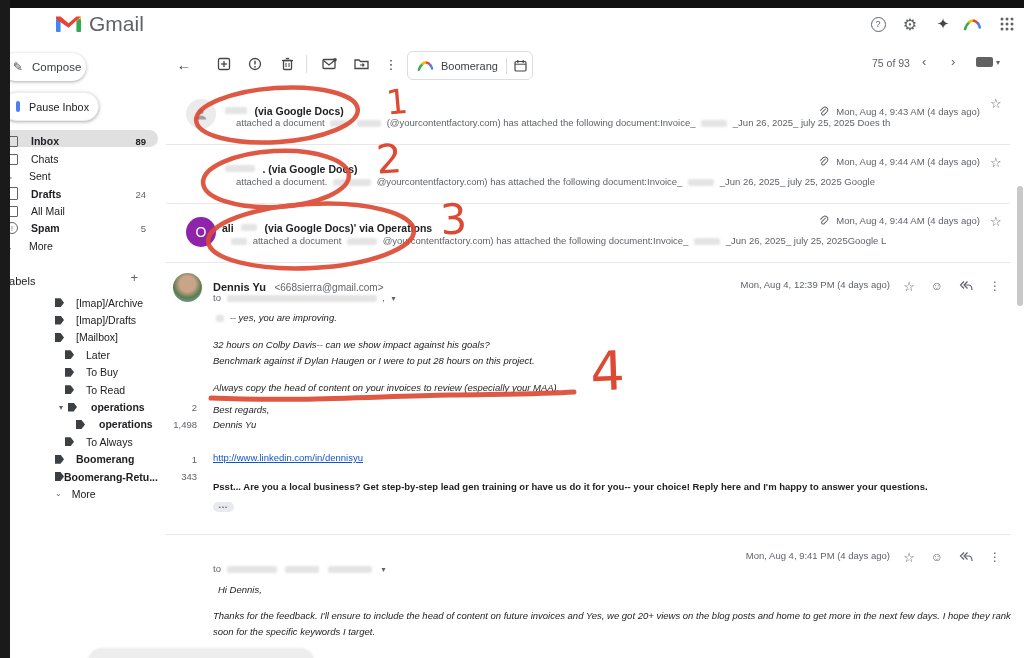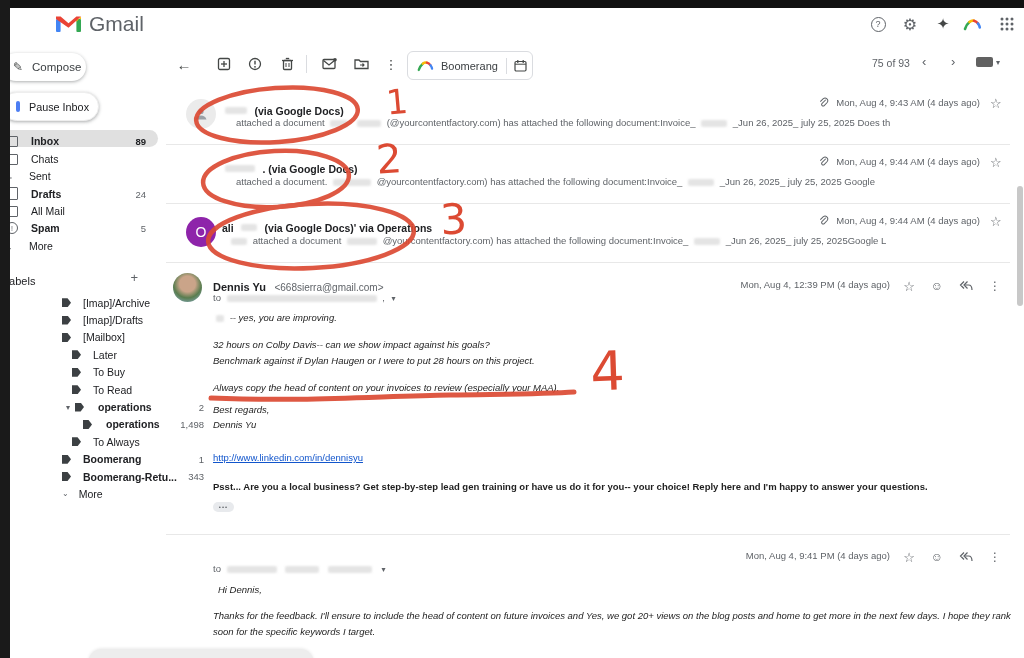--- a/index.html
+++ b/index.html
@@ -136,21 +136,21 @@
       <span style="margin-left:-4px;width:10px;font-size:8px;color:#5f6368;">⌄</span>
       <span class="nav-label">More</span>
     </div>
   </div>
 
   <div class="abs" style="left:3px;top:271px;width:157px;">
     <span style="font-size:11px;color:#202124;">Labels</span>
     <span style="position:absolute;right:22px;top:-1px;font-size:13px;color:#5f6368;">+</span>
   </div>
 
-  <div class="abs" style="left:20px;top:294px;width:150px;padding-left:48px;">
+  <div class="abs" style="left:13px;top:294px;width:150px;padding-left:48px;">
     <div class="lbl-row">
       <span class="tag" style="margin-left:-6px;"></span>
       <span style="margin-left:12px;">[Imap]/Archive</span>
     </div>
     <div class="lbl-row">
       <span class="tag" style="margin-left:-6px;"></span>
       <span style="margin-left:12px;">[Imap]/Drafts</span>
     </div>
     <div class="lbl-row">
       <span class="tag" style="margin-left:-6px;"></span>
@@ -183,21 +183,21 @@
       <span class="tag" style="margin-left:4px;"></span>
       <span style="margin-left:12px;">To Always</span>
     </div>
     <div class="lbl-row">
       <span class="tag" style="margin-left:-6px;"></span>
       <span class="bold" style="margin-left:12px;">Boomerang</span>
       <span class="lbl-count">1</span>
     </div>
     <div class="lbl-row">
       <span class="tag" style="margin-left:-6px;"></span>
-      <span class="bold" style="margin-left:12px;">Boomerang-Retu...</span>
+      <span class="bold" style="">Boomerang-Retu...</span>
       <span class="lbl-count">343</span>
     </div>
     <div class="lbl-row">
       <span style="margin-left:-6px;font-size:8px;color:#5f6368;">⌄</span>
       <span style="margin-left:10px;">More</span>
     </div>
   </div>
 
   <div class="tb-ic" style="left:175px;font-size:15px;">←</div>
   <div class="tb-ic" style="left:215px;">
@@ -278,21 +278,21 @@
       <span class="row-name">(via Google Docs)</span>
     </div>
     <div class="abs nowrap row-snip" style="left:236px;top:117px;">
       <span>attached a document</span>
       <span class="r" style="width:18px;"></span>
       <span class="r" style="width:24px;"></span>
       <span>(@yourcontentfactory.com) has attached the following document:Invoice_</span>
       <span class="r" style="width:26px;"></span>
       <span>_Jun 26, 2025_ july 25, 2025 Does th</span>
     </div>
-    <div class="abs" style="left:735px;top:97px;width:245px;display:flex;align-items:flex-end;justify-content:flex-end;">
+    <div class="abs" style="left:735px;top:106px;width:245px;display:flex;align-items:flex-end;justify-content:flex-end;">
       <svg width="11" height="11" viewBox="0 0 12 12">
         <path d="M8.5,3 L4.5,7 a1.6,1.6 0 0 0 2.3,2.3 L10,6 a3,3 0 0 0 -4.2,-4.2 L2.5,5" fill="none" stroke="#5f6368" stroke-width="1.1"></path>
       </svg>
       <span class="row-date" style="margin-left:7px;">Mon, Aug 4, 9:43 AM (4 days ago)</span>
     </div>
     <div class="abs star" style="left:990px;top:96px;">☆</div>
   </div>
   <div class="divider" style="top:144px;"></div>
 
   <div>

